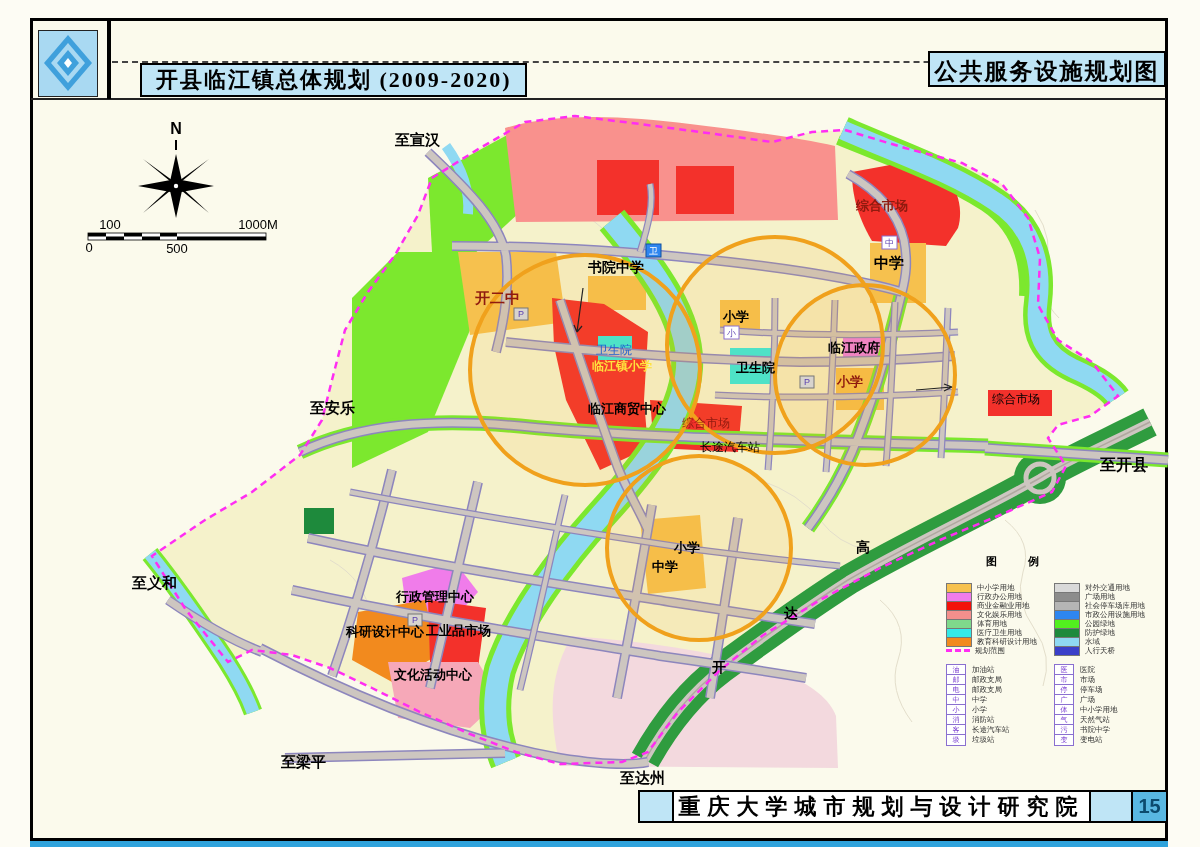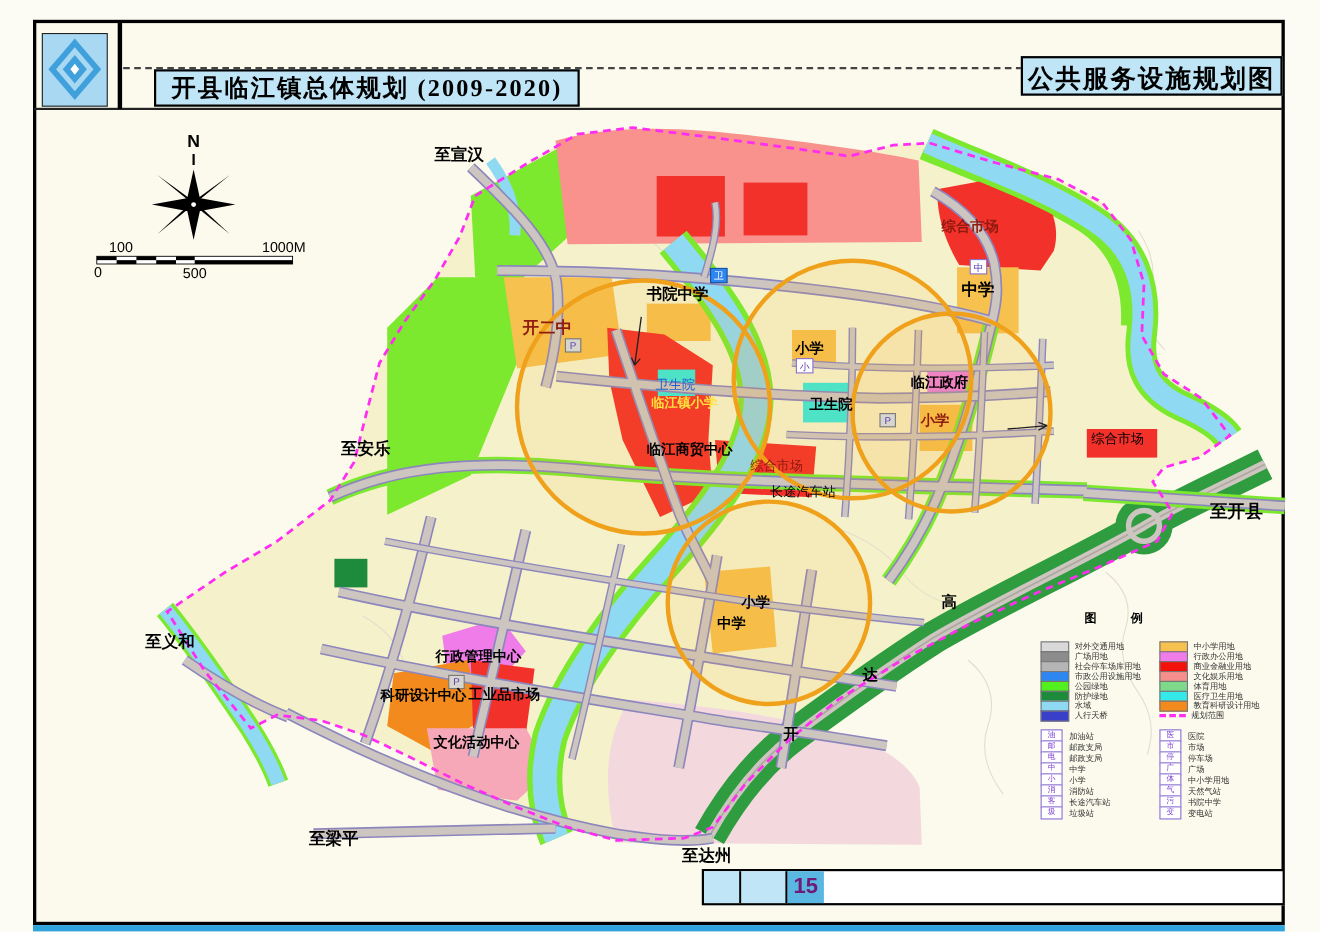--- a/index.html
+++ b/index.html
@@ -23,33 +23,33 @@
 
   
   .legend{position:absolute;left:946px;top:543px;width:230px;margin-top:11px;}
   .legend-title{font-size:11px;font-weight:bold;letter-spacing:14px;text-align:left;padding-left:40px;margin-bottom:14px;}
   .legend-zones{display:grid;grid-template-columns:104px 120px;column-gap:4px;row-gap:3px;}
   .lz{display:flex;align-items:center;height:9px;}
   .sw{width:24px;height:8px;border:1px solid #777;margin-right:5px;flex:0 0 24px;}
   .sw-dash{border:none;height:0;border-top:3px dashed var(--boundary);}
   .lt{font-size:7.5px;color:#333;white-space:nowrap;}
   .legend-syms{display:grid;grid-template-columns:104px 120px;column-gap:4px;row-gap:4px;margin-top:10px;}
-  .ls{display:flex;align-items:flex-end;height:10px;}
+  .ls{display:flex;align-items:center;height:10px;}
   .sb{width:18px;height:10px;border:1px solid #8A6FD0;background:#fff;color:#7B3FD0;font-size:7px;
       line-height:10px;text-align:center;margin-right:6px;flex:0 0 18px;}
 
   
   .footer-bar{position:absolute;left:638px;top:790px;width:530px;height:33px;display:flex;border:2px solid #000;box-sizing:border-box;background:#fff;}
   .fcell{border-right:2px solid #000;box-sizing:border-box;height:100%;}
   .fc1{width:34px;background:var(--lblue);}
   .fc2{flex:1;display:flex;align-items:center;justify-content:center;font-size:22px;font-weight:bold;
        font-family:"Liberation Serif","DejaVu Serif",serif;letter-spacing:7px;}
   .fc3{width:42px;background:var(--lblue);}
   .fc4{width:33px;border-right:none;background:var(--pnumbg);display:flex;align-items:center;justify-content:center;
-       font-size:20px;font-weight:bold;color:#701a75;}
+       font-size:20px;font-weight:bold;color:#0c4a6e;}
   .bottom-strip{position:absolute;left:30px;top:841px;width:1138px;height:6px;background:var(--bstrip);}
 
   
   .z-land{fill:var(--land);stroke:none;}
   .z-park{fill:var(--park);}
   .z-salmon{fill:var(--salmon);}
   .z-red{fill:var(--red);}
   .z-school{fill:var(--school);}
   .z-eduor{fill:var(--eduor);}
   .z-mag{fill:var(--magadmin);}
@@ -269,20 +269,54 @@
     </svg>
   </div>
   <div class="title-cn">开县临江镇总体规划 (2009-2020)</div>
   <div class="map-name">公共服务设施规划图</div>
 
   <div class="legend">
     <div class="legend-title">图 例</div>
     <div class="legend-zones">
       <div>
         <div class="lz">
+            <span class="sw" style="background-color: rgb(246, 193, 78);"></span>
+            <span class="lt">中小学用地</span>
+          </div>
+        <div class="lz">
+            <span class="sw" style="background-color: rgb(240, 124, 234);"></span>
+            <span class="lt">行政办公用地</span>
+          </div>
+        <div class="lz">
+            <span class="sw" style="background-color: rgb(243, 18, 11);"></span>
+            <span class="lt">商业金融业用地</span>
+          </div>
+        <div class="lz">
+            <span class="sw" style="background-color: rgb(244, 143, 140);"></span>
+            <span class="lt">文化娱乐用地</span>
+          </div>
+        <div class="lz">
+            <span class="sw" style="background-color: rgb(127, 217, 139);"></span>
+            <span class="lt">体育用地</span>
+          </div>
+        <div class="lz">
+            <span class="sw" style="background-color: rgb(53, 233, 233);"></span>
+            <span class="lt">医疗卫生用地</span>
+          </div>
+        <div class="lz">
+            <span class="sw" style="background-color: rgb(242, 138, 30);"></span>
+            <span class="lt">教育科研设计用地</span>
+          </div>
+        <div class="lz">
+            <span class="sw sw-dash"></span>
+            <span class="lt">规划范围</span>
+          </div>
+      </div>
+      <div>
+        <div class="lz">
             <span class="sw" style="background-color: rgb(217, 217, 217);"></span>
             <span class="lt">对外交通用地</span>
           </div>
         <div class="lz">
             <span class="sw" style="background-color: rgb(140, 140, 140);"></span>
             <span class="lt">广场用地</span>
           </div>
         <div class="lz">
             <span class="sw" style="background-color: rgb(181, 181, 181);"></span>
             <span class="lt">社会停车场库用地</span>
@@ -299,54 +333,20 @@
             <span class="sw" style="background-color: rgb(30, 138, 60);"></span>
             <span class="lt">防护绿地</span>
           </div>
         <div class="lz">
             <span class="sw" style="background-color: rgb(143, 217, 242);"></span>
             <span class="lt">水域</span>
           </div>
         <div class="lz">
             <span class="sw" style="background-color: rgb(58, 63, 201);"></span>
             <span class="lt">人行天桥</span>
-          </div>
-      </div>
-      <div>
-        <div class="lz">
-            <span class="sw" style="background-color: rgb(246, 193, 78);"></span>
-            <span class="lt">中小学用地</span>
-          </div>
-        <div class="lz">
-            <span class="sw" style="background-color: rgb(240, 124, 234);"></span>
-            <span class="lt">行政办公用地</span>
-          </div>
-        <div class="lz">
-            <span class="sw" style="background-color: rgb(243, 18, 11);"></span>
-            <span class="lt">商业金融业用地</span>
-          </div>
-        <div class="lz">
-            <span class="sw" style="background-color: rgb(244, 143, 140);"></span>
-            <span class="lt">文化娱乐用地</span>
-          </div>
-        <div class="lz">
-            <span class="sw" style="background-color: rgb(127, 217, 139);"></span>
-            <span class="lt">体育用地</span>
-          </div>
-        <div class="lz">
-            <span class="sw" style="background-color: rgb(53, 233, 233);"></span>
-            <span class="lt">医疗卫生用地</span>
-          </div>
-        <div class="lz">
-            <span class="sw" style="background-color: rgb(242, 138, 30);"></span>
-            <span class="lt">教育科研设计用地</span>
-          </div>
-        <div class="lz">
-            <span class="sw sw-dash"></span>
-            <span class="lt">规划范围</span>
           </div>
       </div>
     </div>
     <div class="legend-syms">
       <div>
         <div class="ls">
             <span class="sb">油</span>
             <span class="lt">加油站</span>
           </div>
         <div class="ls">
@@ -410,18 +410,19 @@
         <div class="ls">
             <span class="sb">变</span>
             <span class="lt">变电站</span>
           </div>
       </div>
     </div>
   </div>
 
   <div class="footer-bar">
     <div class="fcell fc1"></div>
+    <div class="fcell fc2">重庆大学城市规划与设计研究院</div>
     <div class="fcell fc3"></div>
     <div class="fcell fc4">15</div>
   </div>
   <div class="bottom-strip"></div>
 
 </div>
 
 </body></html>

